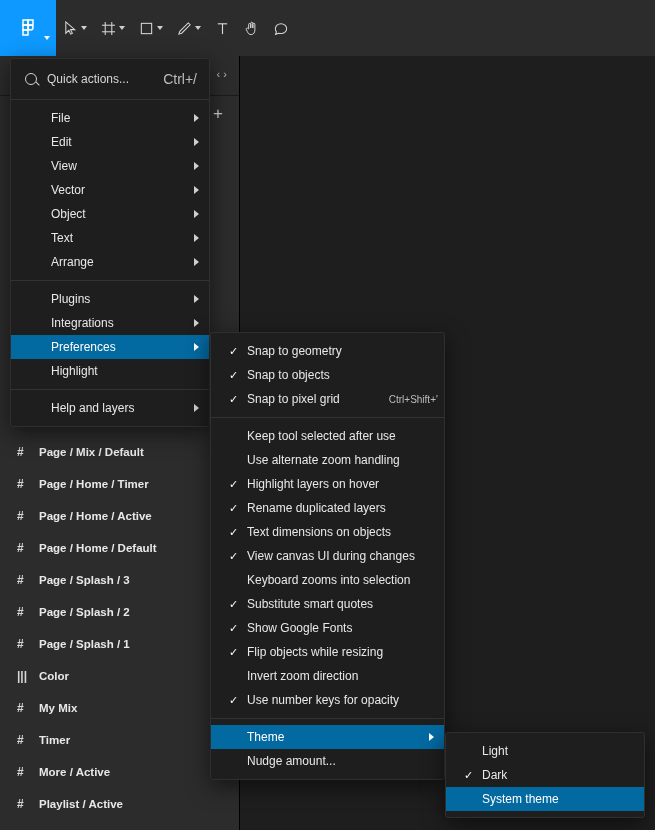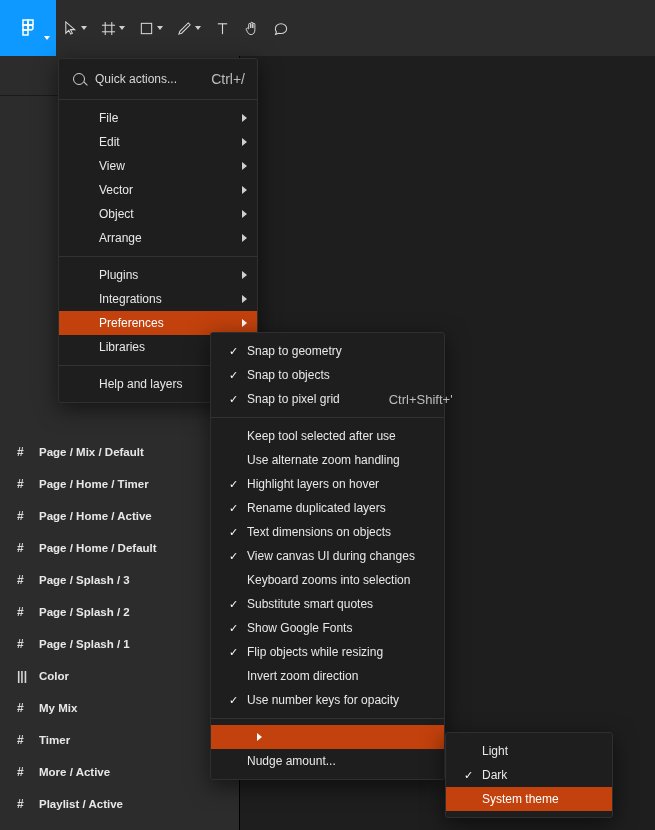--- a/index.html
+++ b/index.html
@@ -61,42 +61,42 @@
   .layer .ico { width: 12px; color: #d8d8d8; font-size: 12px; display: inline-block; }
 
   
   .menu {
     position: absolute; background: #1e1e1e; color: #e8e8e8;
     border: 1px solid #2f2f2f; border-radius: 3px;
     box-shadow: 0 6px 22px rgba(0,0,0,.55);
     padding: 6px 0;
     z-index: 30;
   }
-  .menu-main { left: 10px; top: 58px; width: 200px; margin-left: 48px; }
+  .menu-main { left: 10px; top: 58px; width: 200px; }
   .mi {
     position: relative; height: 24px; display: flex; align-items: center;
     padding: 0 10px 0 40px; font-size: 12px; white-space: nowrap; gap: 33px;
   }
   .mi .label { flex: 1; }
-  .mi .shortcut { color: #bdbdbd; font-size: 13px; margin-left: 16px; }
+  .mi .shortcut { color: #bdbdbd; font-size: 10px; margin-left: 16px; }
   .mi .arrow {
     width: 0; height: 0; border-top: 4px solid transparent;
     border-bottom: 4px solid transparent; border-left: 5px solid #cfcfcf;
     margin-left: 10px;
   }
   .mi .check { position: absolute; left: 20px; font-size: 11px; color: #ffffff; }
-  .mi.sel { background: #c2410c; color: #fff; }
+  .mi.sel { background: #0369a1; color: #fff; }
   .mi.sel .arrow { border-left-color: #fff; }
   .sep { height: 1px; background: #333; margin: 6px 0; }
 
   .menu-prefs { left: 210px; top: 332px; width: 235px; }
   .menu-prefs .mi { padding-left: 36px; }
   .menu-prefs .mi .check { left: 18px; }
 
-  .menu-theme { left: 445px; top: 732px; width: 168px; }
+  .menu-theme { left: 445px; top: 732px; width: 200px; }
   .menu-theme .mi { padding-left: 36px; }
   .menu-theme .mi .check { left: 18px; }
 
   .qa {
     height: 28px; display: flex; align-items: center; padding: 0 12px 0 14px;
     gap: 10px; font-size: 12px; color: #e8e8e8;
   }
   .qa .q-label { flex: 1; color: #d7d7d7; }
   .qa .q-short { color: #bdbdbd; font-size: 14px; }
   .qa .mag {
@@ -258,40 +258,44 @@
       </div>
     <div class="mi">
         <span class="label">Vector</span>
         <span class="arrow"></span>
       </div>
     <div class="mi">
         <span class="label">Object</span>
         <span class="arrow"></span>
       </div>
     <div class="mi">
+        <span class="label">Text</span>
+        <span class="arrow"></span>
+      </div>
+    <div class="mi">
         <span class="label">Arrange</span>
         <span class="arrow"></span>
       </div>
 
     <div class="sep"></div>
 
     <div class="mi">
         <span class="label">Plugins</span>
         <span class="arrow"></span>
       </div>
     <div class="mi">
         <span class="label">Integrations</span>
         <span class="arrow"></span>
       </div>
     <div class="mi sel">
         <span class="label">Preferences</span>
         <span class="arrow"></span>
       </div>
     <div class="mi">
-        <span class="label">Libraries</span>
+        <span class="label">Highlight</span>
       </div>
 
     <div class="sep"></div>
 
     <div class="mi">
         <span class="label">Help and layers</span>
         <span class="arrow"></span>
       </div>
   </div>
 
@@ -353,20 +357,21 @@
         <span class="label">Invert zoom direction</span>
       </div>
     <div class="mi">
         <span class="check">✓</span>
         <span class="label">Use number keys for opacity</span>
       </div>
 
     <div class="sep"></div>
 
     <div class="mi sel">
+        <span class="label">Theme</span>
         <span class="arrow"></span>
       </div>
     <div class="mi">
         <span class="label">Nudge amount...</span>
       </div>
   </div>
 
   <div class="menu menu-theme">
     <div class="mi">
         <span class="label">Light</span>

